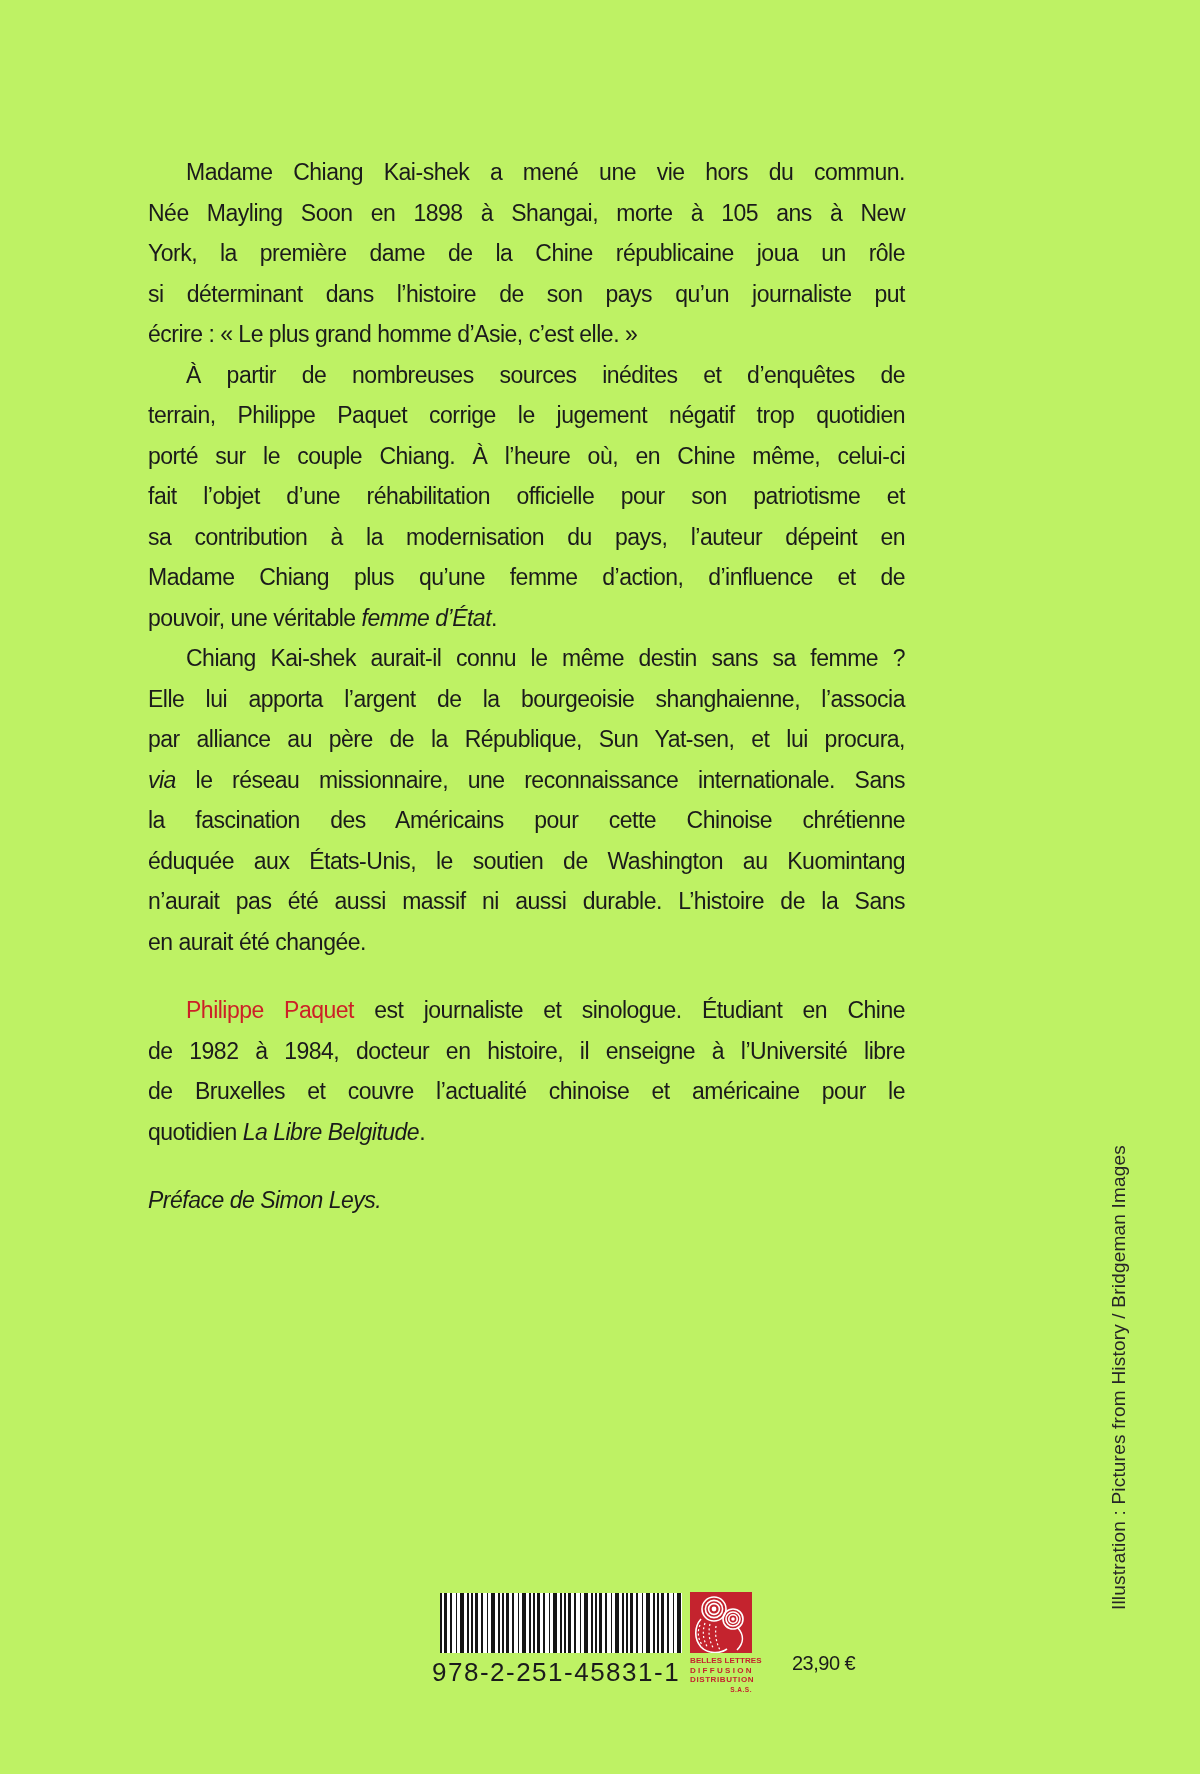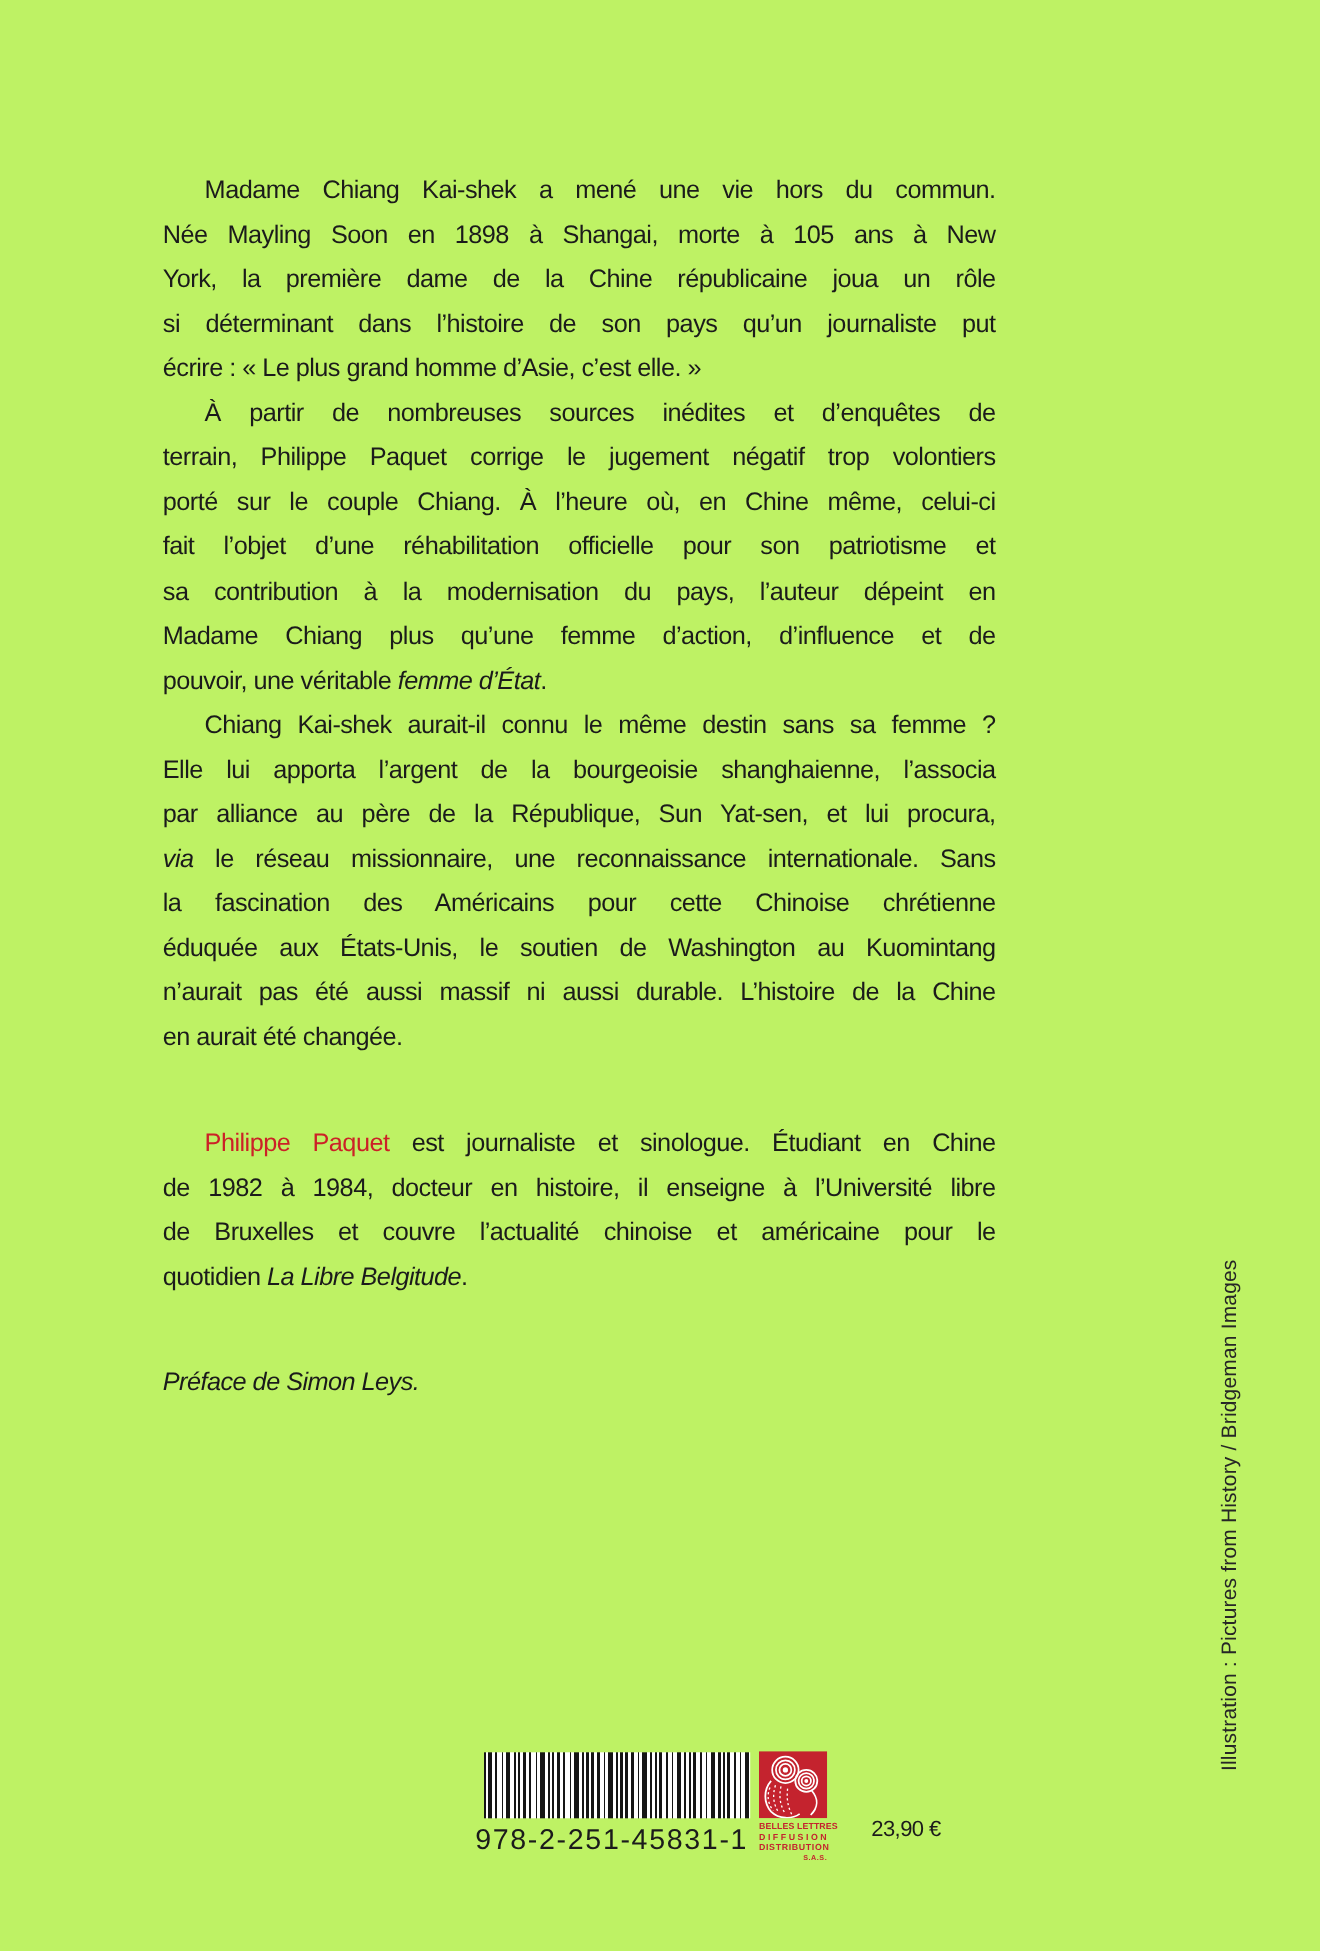--- a/index.html
+++ b/index.html
@@ -16,21 +16,21 @@
   .text-block {
     position: absolute;
     left: 148px;
     top: 152px;
     width: 757px;
     font-size: 23px;
     line-height: 40.5px;
     letter-spacing: -0.5px;
   }
   .para { margin: 0; }
-  .para.gap { margin-top: 56px; }
+  .para.gap { margin-top: 28px; }
   .para.indent .line:first-child { text-indent: 38px; }
   .line { min-height: 40.5px; }
   .line.just { text-align: justify; text-align-last: justify; }
   .it { font-style: italic; }
   .red { color: var(--accent-red, #cc2127); }
   
   .barcode {
     position: absolute;
     left: 440px; top: 1593px;
     width: 242px; height: 60px;
@@ -94,35 +94,35 @@
   <div class="text-block">
       <div class="para indent">
         <div class="line just"><span>Madame Chiang Kai-shek a mené une vie hors du commun.</span></div>
         <div class="line just"><span>Née Mayling Soon en 1898 à Shangai, morte à 105 ans à New</span></div>
         <div class="line just"><span>York, la première dame de la Chine républicaine joua un rôle</span></div>
         <div class="line just"><span>si déterminant dans l’histoire de son pays qu’un journaliste put</span></div>
         <div class="line"><span>écrire : « Le plus grand homme d’Asie, c’est elle. »</span></div>
       </div>
       <div class="para indent">
         <div class="line just"><span>À partir de nombreuses sources inédites et d’enquêtes de</span></div>
-        <div class="line just"><span>terrain, Philippe Paquet corrige le jugement négatif trop volontiers</span></div>
+        <div class="line just"><span>terrain, Philippe Paquet corrige le jugement négatif trop quotidien</span></div>
         <div class="line just"><span>porté sur le couple Chiang. À l’heure où, en Chine même, celui-ci</span></div>
         <div class="line just"><span>fait l’objet d’une réhabilitation officielle pour son patriotisme et</span></div>
         <div class="line just"><span>sa contribution à la modernisation du pays, l’auteur dépeint en</span></div>
         <div class="line just"><span>Madame Chiang plus qu’une femme d’action, d’influence et de</span></div>
         <div class="line"><span>pouvoir, une véritable </span><span class="it">femme d’État</span><span>.</span></div>
       </div>
       <div class="para indent">
         <div class="line just"><span>Chiang Kai-shek aurait-il connu le même destin sans sa femme ?</span></div>
         <div class="line just"><span>Elle lui apporta l’argent de la bourgeoisie shanghaienne, l’associa</span></div>
         <div class="line just"><span>par alliance au père de la République, Sun Yat-sen, et lui procura,</span></div>
         <div class="line just"><span class="it">via</span><span> le réseau missionnaire, une reconnaissance internationale. Sans</span></div>
         <div class="line just"><span>la fascination des Américains pour cette Chinoise chrétienne</span></div>
         <div class="line just"><span>éduquée aux États-Unis, le soutien de Washington au Kuomintang</span></div>
-        <div class="line just"><span>n’aurait pas été aussi massif ni aussi durable. L’histoire de la Chine</span></div>
+        <div class="line just"><span>n’aurait pas été aussi massif ni aussi durable. L’histoire de la Sans</span></div>
         <div class="line"><span>en aurait été changée.</span></div>
       </div>
       <div class="para indent gap">
         <div class="line just"><span class="red">Philippe Paquet</span><span> est journaliste et sinologue. Étudiant en Chine</span></div>
         <div class="line just"><span>de 1982 à 1984, docteur en histoire, il enseigne à l’Université libre</span></div>
         <div class="line just"><span>de Bruxelles et couvre l’actualité chinoise et américaine pour le</span></div>
         <div class="line"><span>quotidien </span><span class="it">La Libre Belgitude</span><span>.</span></div>
       </div>
       <div class="para gap">
         <div class="line"><span class="it">Préface de Simon Leys.</span></div>

